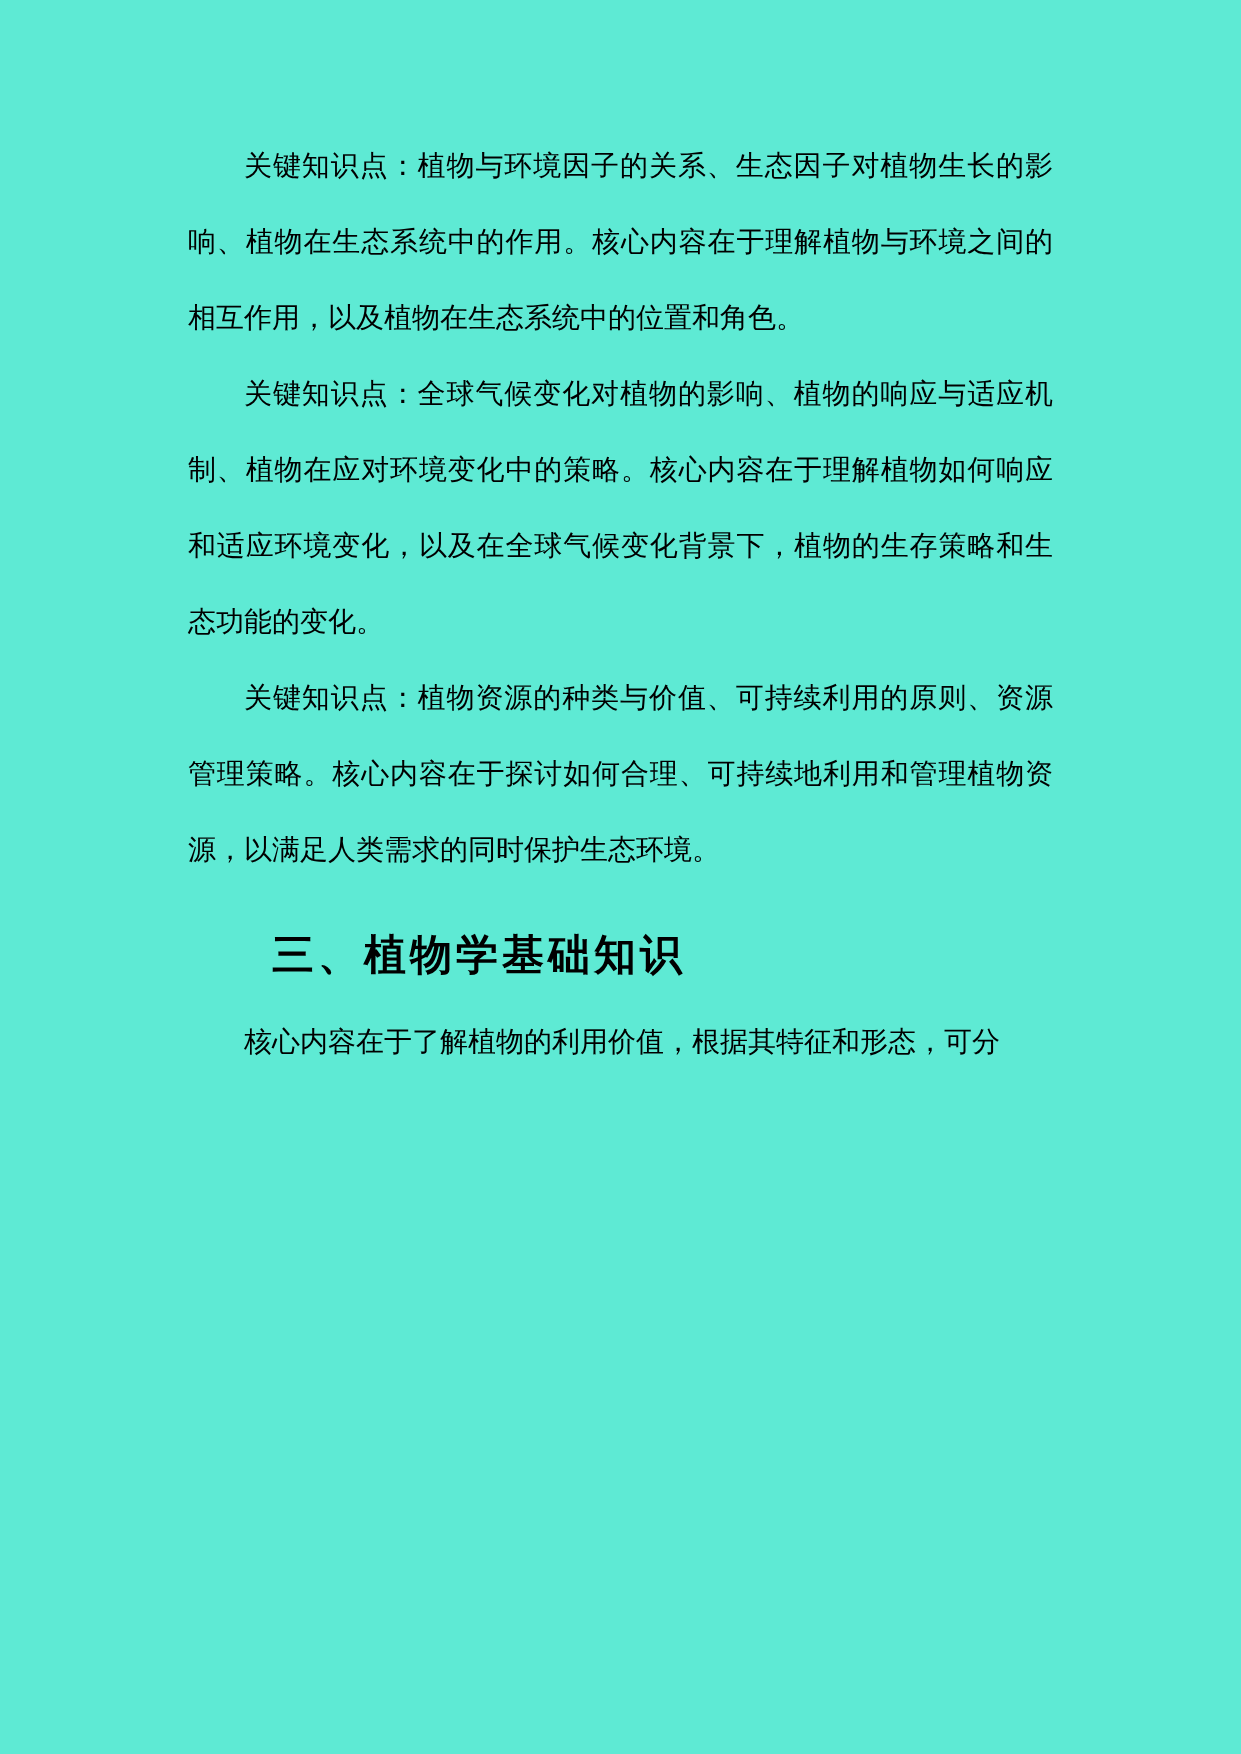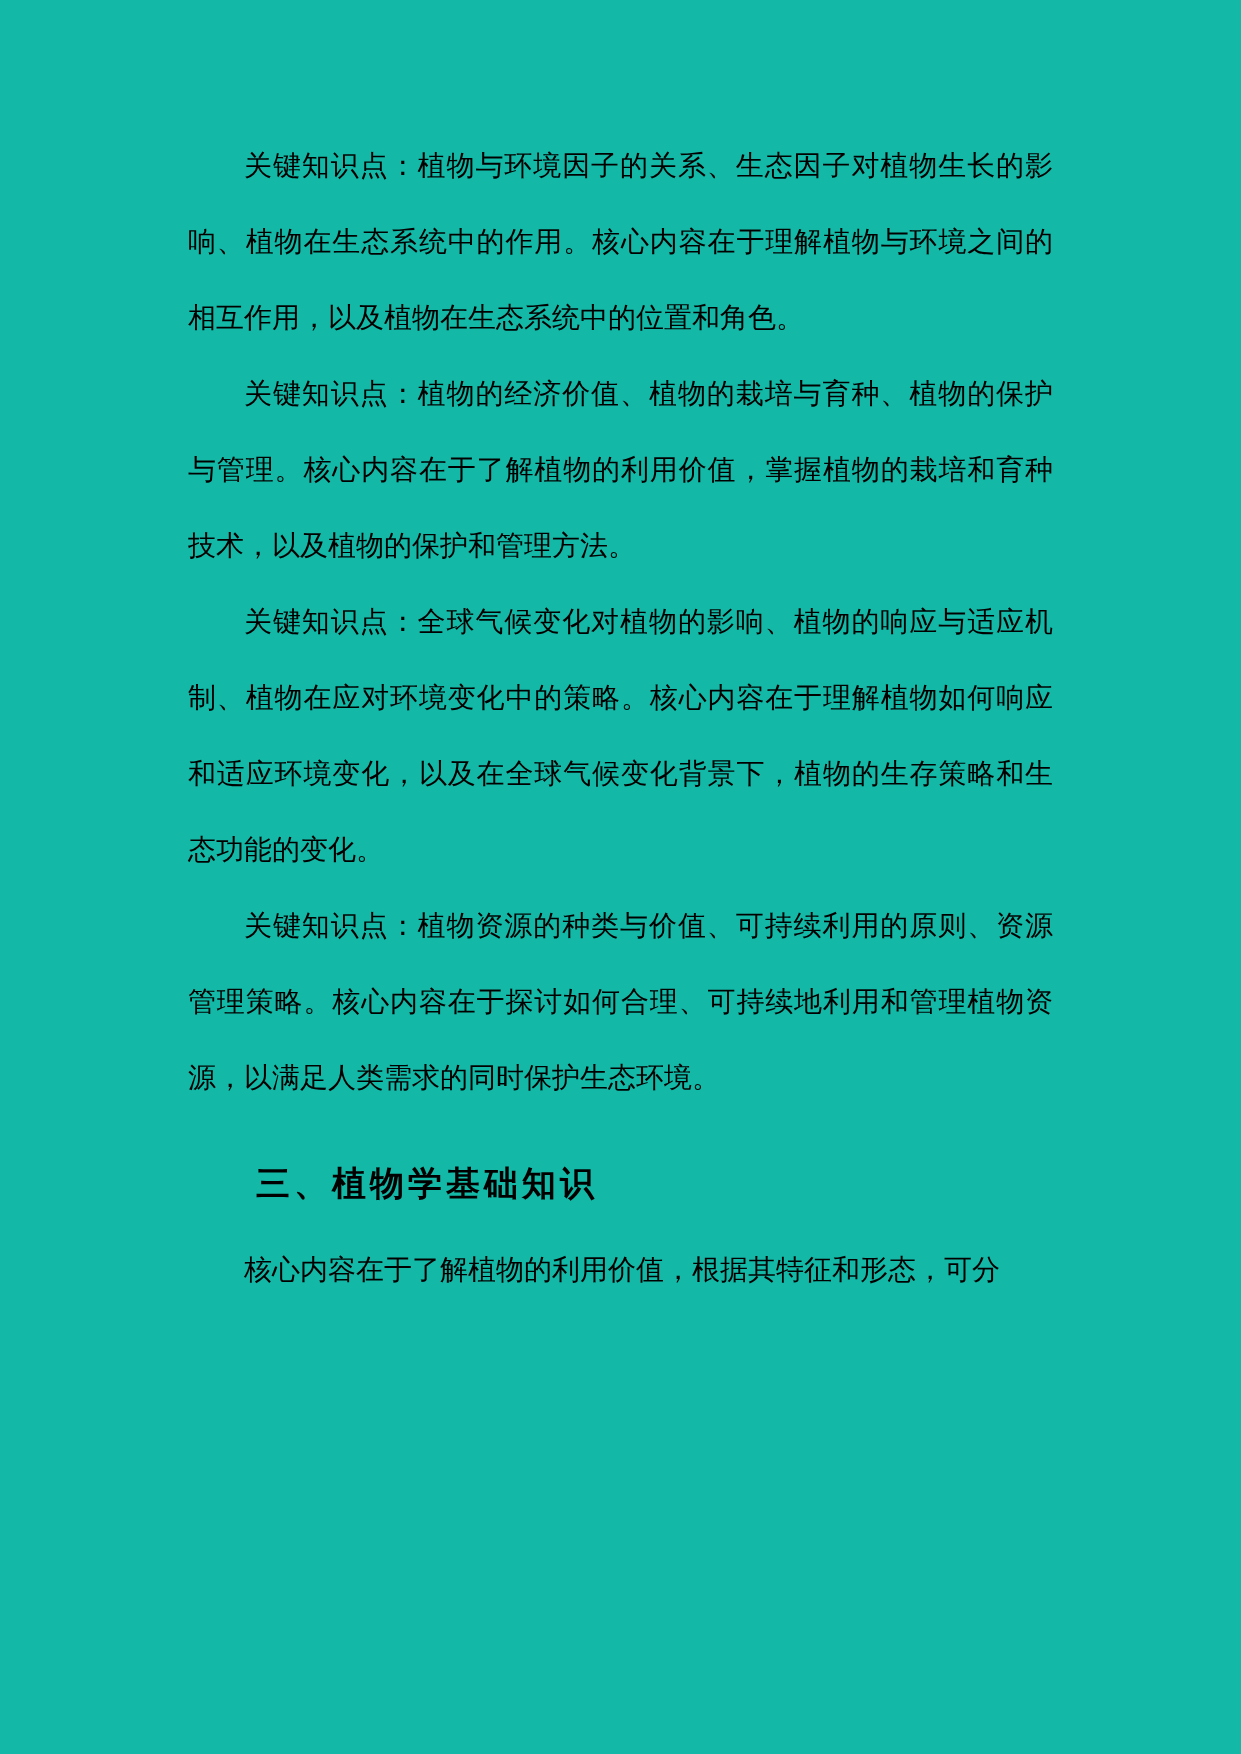--- a/index.html
+++ b/index.html
@@ -4,21 +4,21 @@
 <style>
   html, body {
     margin: 0;
     padding: 0;
     background: #ffffff;
   }
   .page {
     position: relative;
     width: 1241px;
     height: 1754px;
-    background: #14b8a6;
+    background: #5eead4;
     overflow: hidden;
   }
   .content {
     position: absolute;
     left: 188px;
     top: 128px;
     width: 865px;
   }
   .body-para {
     margin: 0;
@@ -29,32 +29,31 @@
     text-align: justify;
     text-justify: inter-character;
     text-indent: 2em;
     word-break: normal;
     overflow-wrap: break-word;
   }
   .section-heading {
     margin: 29px 0 11px 0;
     font-family: "Liberation Sans", "DejaVu Sans", sans-serif;
     font-weight: 700;
-    font-size: 34px;
+    font-size: 42px;
     line-height: 76px;
     letter-spacing: 4px;
     color: #000000;
     text-indent: 2em;
   }
 </style>
 </head>
 <body>
 
 <div class="page">
   <div class="content">
     <p class="body-para">关键知识点：植物与环境因子的关系、生态因子对植物生长的影响、植物在生态系统中的作用。核心内容在于理解植物与环境之间的相互作用，以及植物在生态系统中的位置和角色。</p>
-    <p class="body-para">关键知识点：植物的经济价值、植物的栽培与育种、植物的保护与管理。核心内容在于了解植物的利用价值，掌握植物的栽培和育种技术，以及植物的保护和管理方法。</p>
     <p class="body-para">关键知识点：全球气候变化对植物的影响、植物的响应与适应机制、植物在应对环境变化中的策略。核心内容在于理解植物如何响应和适应环境变化，以及在全球气候变化背景下，植物的生存策略和生态功能的变化。</p>
     <p class="body-para">关键知识点：植物资源的种类与价值、可持续利用的原则、资源管理策略。核心内容在于探讨如何合理、可持续地利用和管理植物资源，以满足人类需求的同时保护生态环境。</p>
     <h2 class="section-heading">三、植物学基础知识</h2>
     <p class="body-para">核心内容在于了解植物的利用价值，根据其特征和形态，可分</p>
   </div>
 </div>
 
 </body></html>

